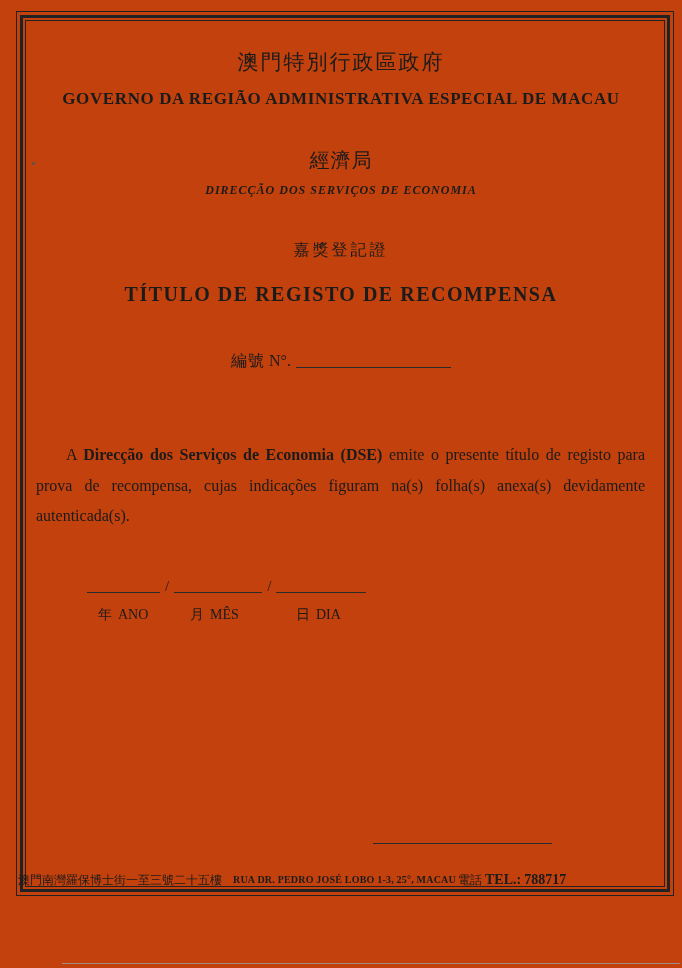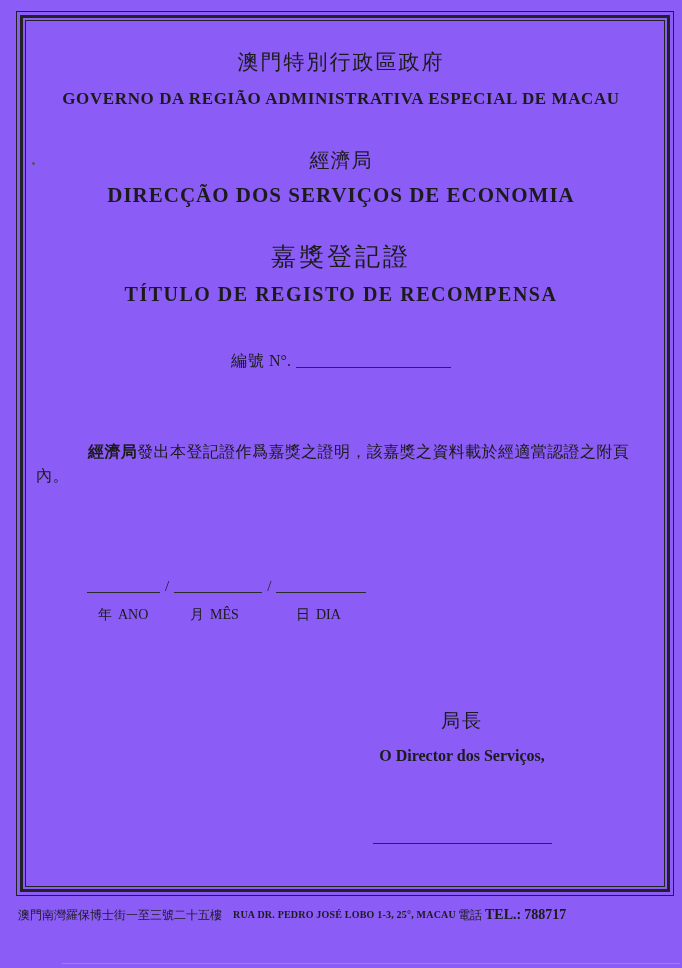--- a/index.html
+++ b/index.html
@@ -1,37 +1,37 @@
 <!DOCTYPE html>
 <html><head>
 <meta charset="utf-8">
 <style>
   * { box-sizing: border-box; margin: 0; padding: 0; }
   html, body { background: #ffffff; }
   body { font-family: "Liberation Serif", "DejaVu Serif", serif; color: #1b1b1b; }
   .page {
     position: relative;
     width: 682px; height: 968px;
-    background: #8b5cf6;
+    background: #c2410c;
     overflow: hidden;
   }
   
   .frame { position: absolute; left: 16px; top: 11px; width: 658px; height: 885px;
            border: 1.5px solid #222; padding: 3px; }
   .frame-mid { width: 100%; height: 100%; border: 3px solid #222; padding: 2px; }
   .frame-inner { width: 100%; height: 100%; border: 1px solid #222; }
 
   .abs { position: absolute; }
   .ctr { left: 0; width: 682px; text-align: center; }
 
   .gov-zh   { top: 48px;  font-size: 21px; letter-spacing: 2px; }
   .gov-pt   { top: 89px;  font-size: 17px; font-weight: bold; letter-spacing: 0.6px; }
   .dept-zh  { top: 147px; font-size: 20px; letter-spacing: 1px; }
-  .dept-pt  { top: 183px; font-size: 21px; font-weight: bold; letter-spacing: 1px; }
-  .title-zh { top: 240px; font-size: 25px; letter-spacing: 3px; }
+  .dept-pt  { top: 183px; font-size: 12px; font-weight: bold; letter-spacing: 1px; font-style: italic; }
+  .title-zh { top: 240px; font-size: 16px; letter-spacing: 3px; }
   .title-pt { top: 283px; font-size: 20px; font-weight: bold; letter-spacing: 1.5px; }
 
   .serial-row { top: 351px; font-size: 16px; }
   .serial-row .zh { letter-spacing: 1px; }
   .u-line { display: inline-block; border-bottom: 1.2px solid #2a2a2a; height: 15px;
             vertical-align: -2px; }
   .serial-line { width: 155px; margin-left: 5px; }
 
   .body-block { top: 440px; left: 36px; width: 609px; }
   .body-zh { font-size: 16px; line-height: 24px; text-indent: 52px;
@@ -49,21 +49,21 @@
   .lbl-month { position: absolute; left: 103px; }
   .lbl-day   { position: absolute; left: 203px; margin-left: 6px; }
   .date-labels .zh { letter-spacing: 1px; margin-right: 5px; }
 
   .sign-block { top: 708px; left: 362px; width: 200px; text-align: center; }
   .sign-zh { font-size: 19px; letter-spacing: 2px; }
   .sign-pt { font-size: 16px; font-weight: bold; margin-top: 13px; }
   .sign-line { position: absolute; top: 843px; left: 373px; width: 179px;
                border-bottom: 1.4px solid #2a2a2a; height: 1px; }
 
-  .footer-row { top: 907px; left: 0; width: 682px; height: 16px; font-size: 12px; }
+  .footer-row { top: 872px; left: 0; width: 682px; height: 16px; font-size: 12px; }
   .f-zh-addr { position: absolute; left: 18px;  font-size: 12px; }
   .f-pt-addr { position: absolute; left: 233px; font-size: 10px; font-weight: bold;
                letter-spacing: 0.2px; top: 2px; }
   .f-tel { position: absolute; left: 458px; }
   .f-fax { position: absolute; left: 595px; }
   .f-latin { font-size: 14px; font-weight: bold; }
   .eco-code { top: 942px; left: 11px; font-size: 11.5px; margin-top: 48px; }
 
   .artifact-dot { left: 32px; top: 162px; width: 3px; height: 3px;
                   background: #555; border-radius: 50%; }
@@ -90,36 +90,32 @@
   <div class="abs ctr dept-pt">DIRECÇÃO DOS SERVIÇOS DE ECONOMIA</div>
   <div class="abs ctr title-zh">嘉獎登記證</div>
   <div class="abs ctr title-pt">TÍTULO DE REGISTO DE RECOMPENSA</div>
 
   <div class="abs ctr serial-row">
     <span class="zh">編號</span>
     <span>N°.</span><span class="u-line serial-line"><span></span></span>
   </div>
 
   <div class="abs body-block">
-    <p class="body-zh"><span class="bold">經濟局</span><span>發出本登記證作爲嘉獎之證明，該嘉獎之資料載於經適當認證之附頁內。</span></p>
+    <p class="body-pt"><span>A </span><span class="bold">Direcção dos Serviços de Economia (DSE)</span><span> emite o presente título de registo para prova de recompensa, cujas indicações figuram na(s) folha(s) anexa(s) devidamente autenticada(s).</span></p>
   </div>
 
   <div class="abs date-block">
     <span class="u-line seg1"><span></span></span><span class="slash">/</span><span class="u-line seg2"><span></span></span><span class="slash">/</span><span class="u-line seg3"><span></span></span>
     <div class="date-labels">
       <span class="lbl-year"><span class="zh">年</span><span>ANO</span></span>
       <span class="lbl-month"><span class="zh">月</span><span>MÊS</span></span>
       <span class="lbl-day"><span class="zh">日</span><span>DIA</span></span>
     </div>
   </div>
 
-  <div class="abs sign-block">
-    <div class="sign-zh">局長</div>
-    <div class="sign-pt">O Director dos Serviços,</div>
-  </div>
   <div class="sign-line"><span></span></div>
 
   <div class="abs footer-row">
     <span class="f-zh-addr">澳門南灣羅保博士街一至三號二十五樓</span>
     <span class="f-pt-addr">RUA DR. PEDRO JOSÉ LOBO 1-3, 25°, MACAU</span>
     <span class="f-tel">
       <span>電話</span>
       <span class="f-latin">TEL.:</span>
       <span class="f-latin">788717</span>
     </span>

